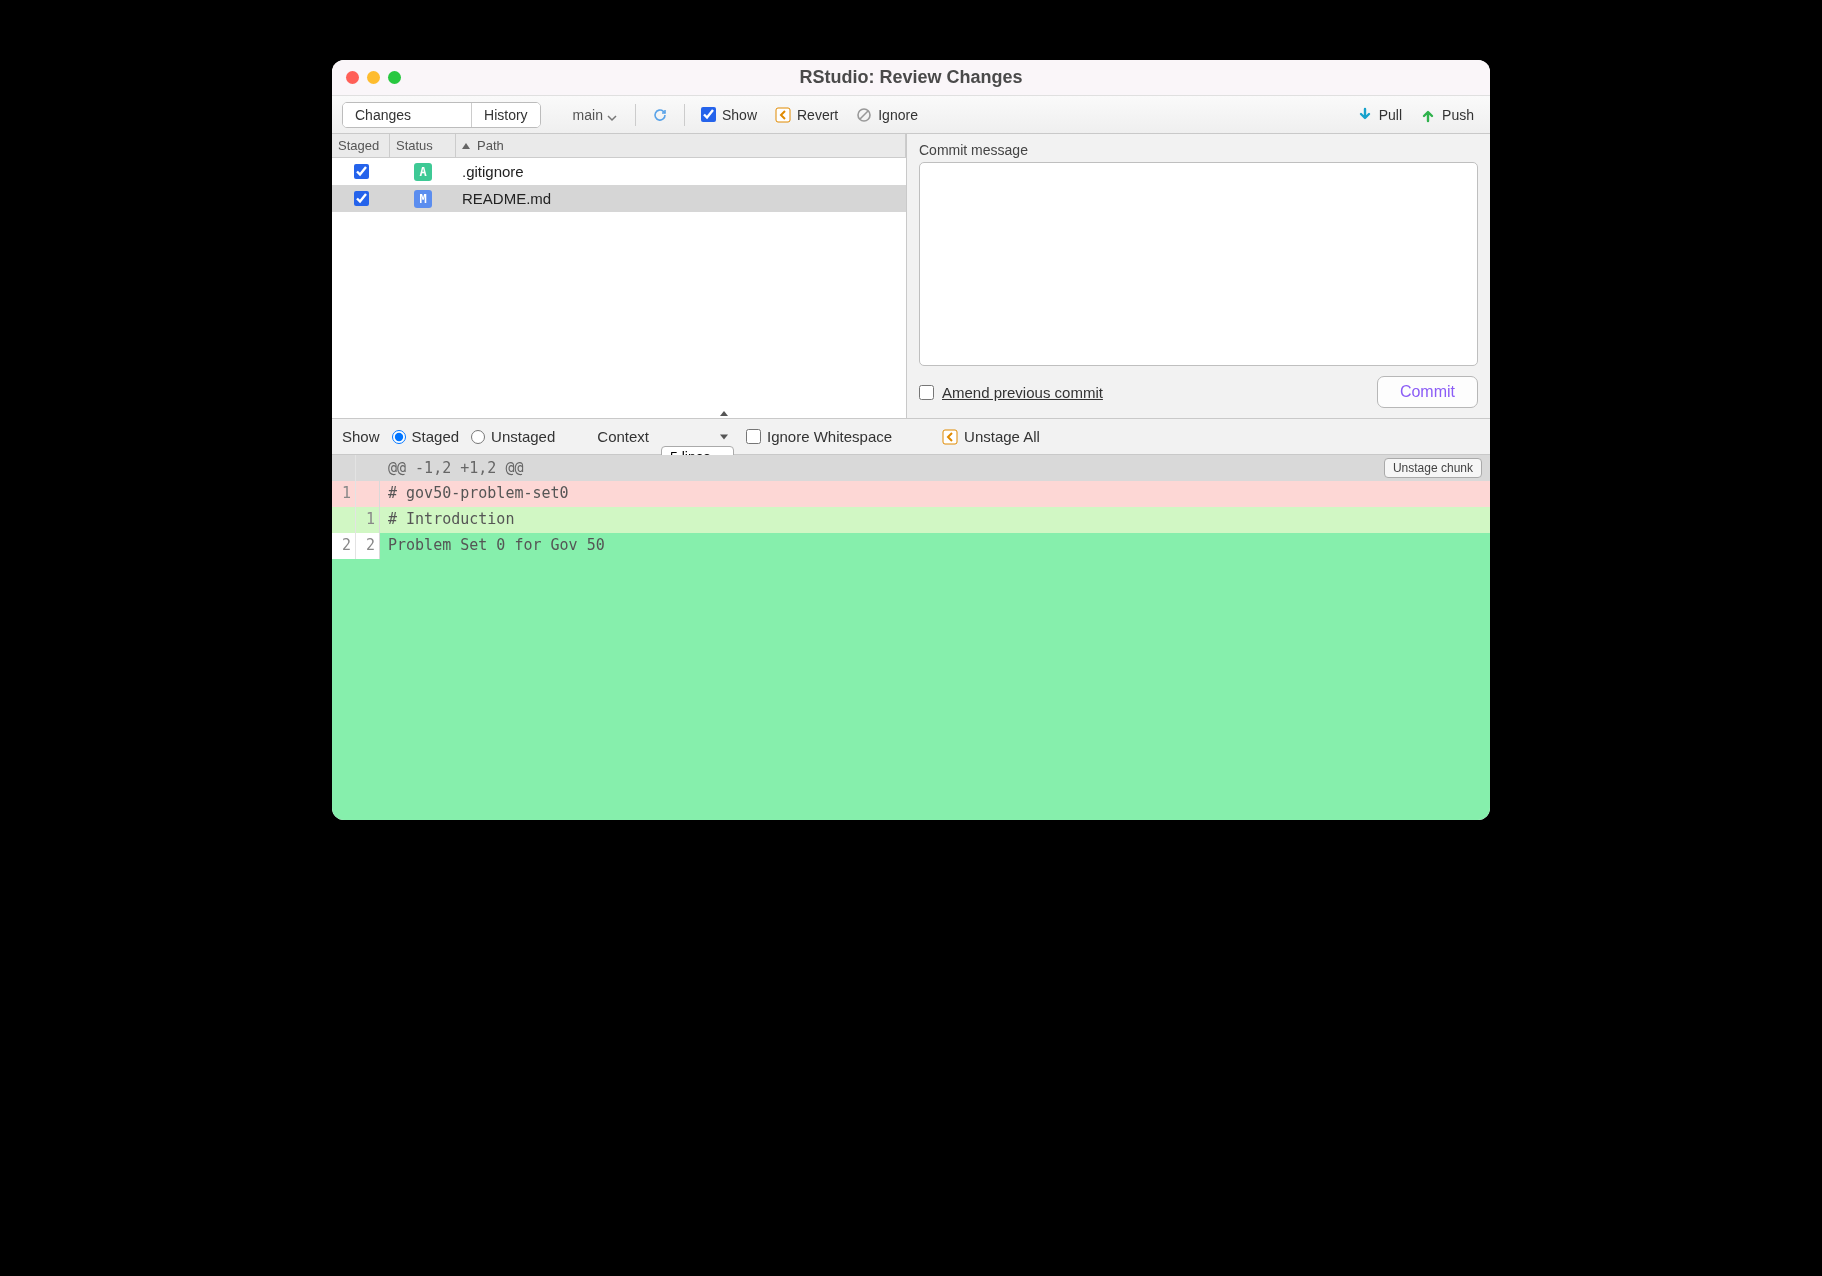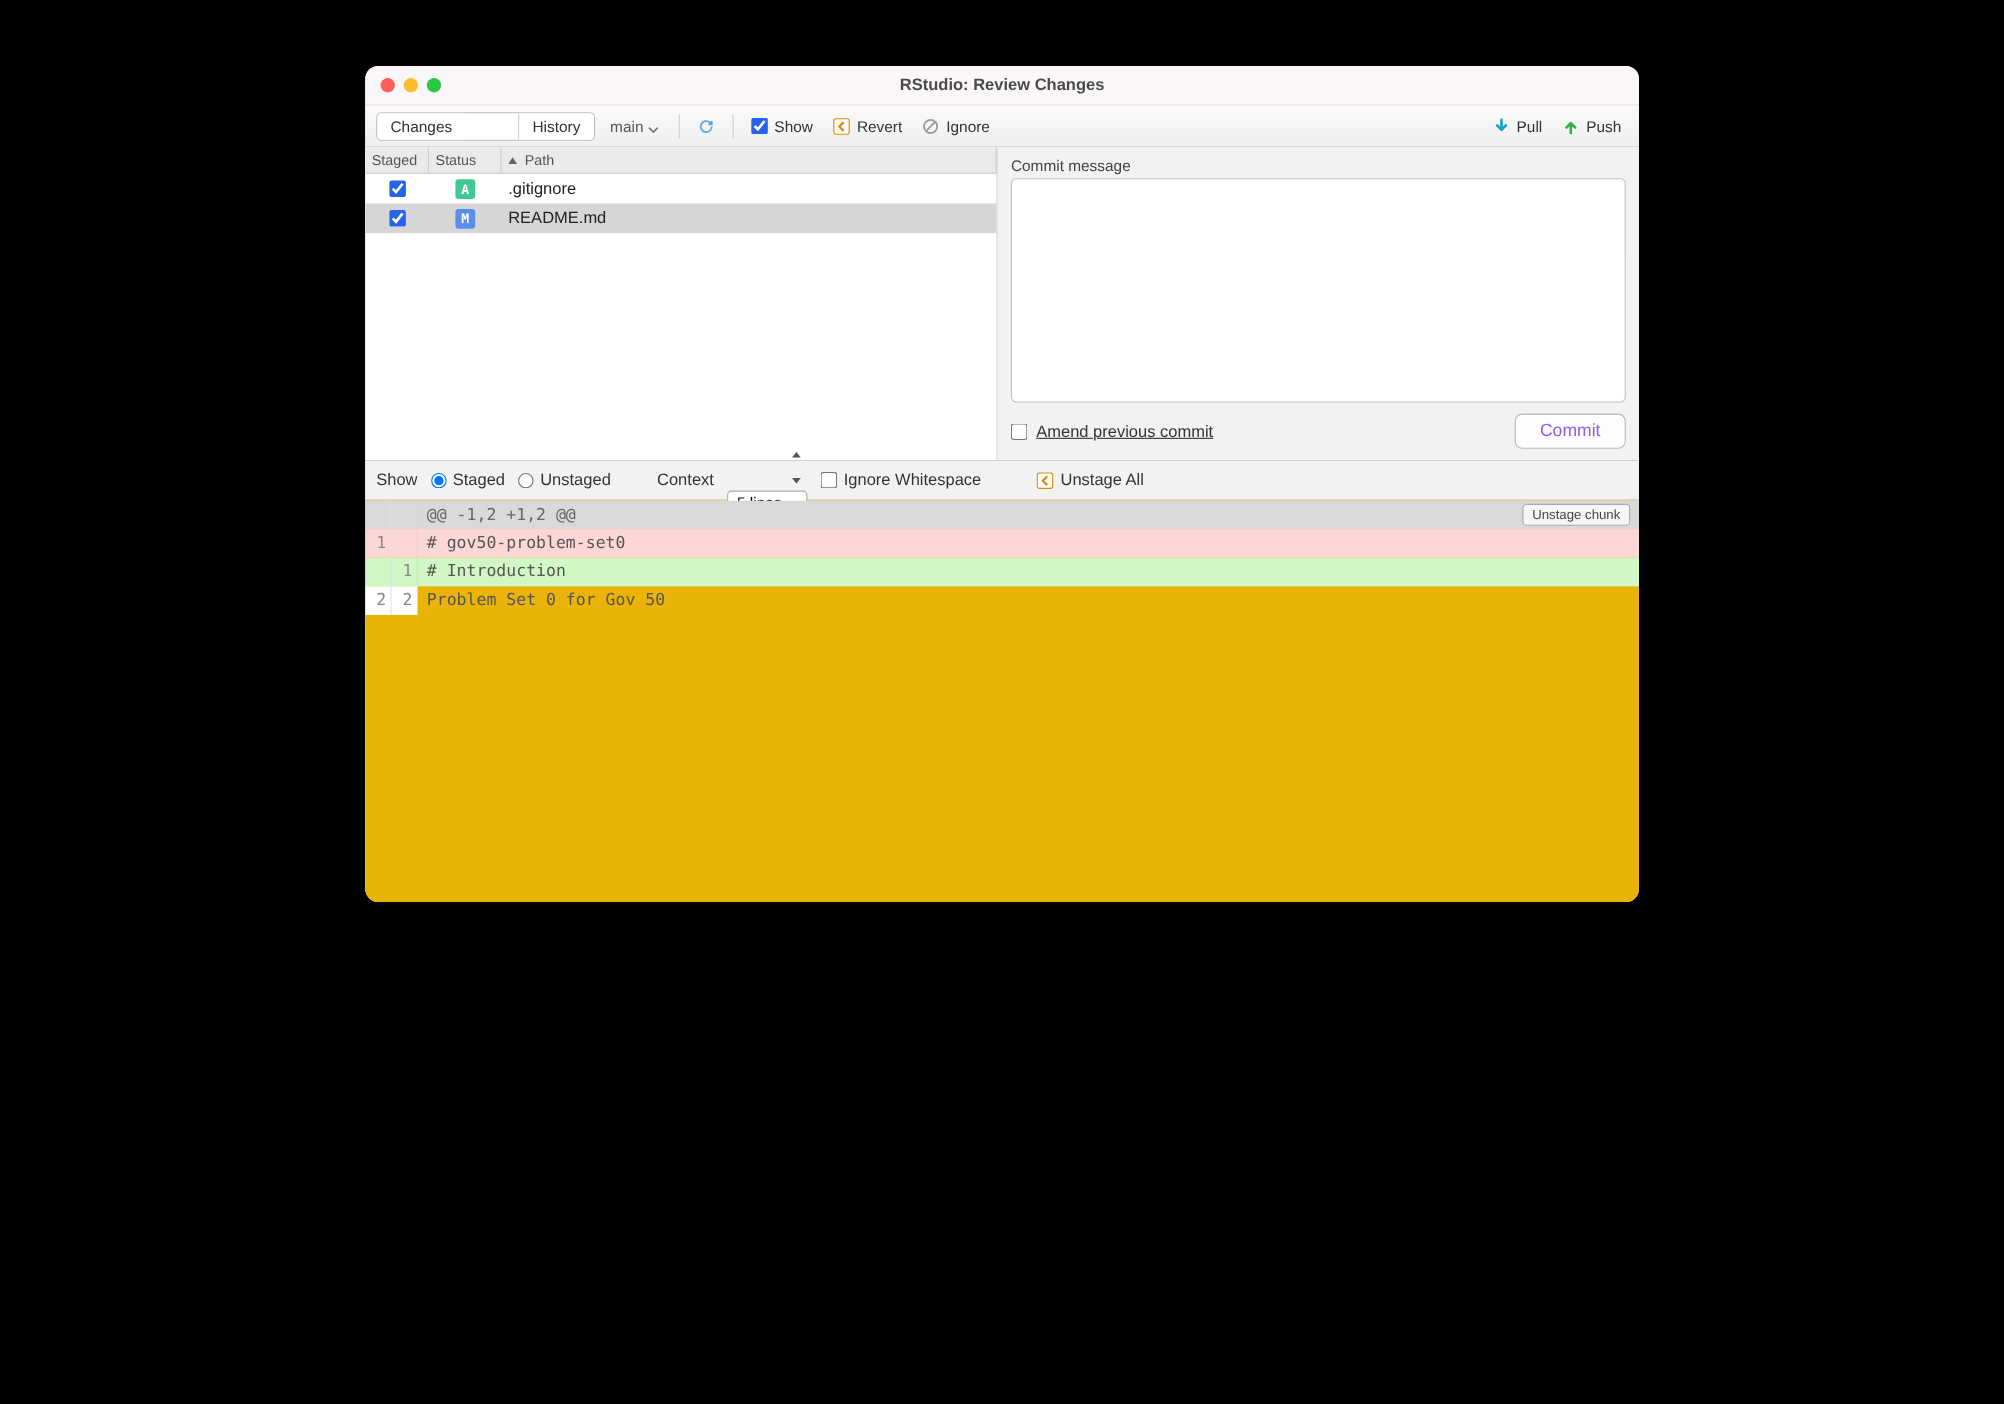--- a/index.html
+++ b/index.html
@@ -32,21 +32,21 @@
     position: relative;
     border-bottom: 1px solid #e0e0e0;
   }
   .traffic { display: flex; gap: 8px; }
   .tlight { width: 13px; height: 13px; border-radius: 50%; }
   .tlight.red { background: #ff5f57; }
   .tlight.yel { background: #febc2e; }
   .tlight.grn { background: #28c840; }
   .title {
     position: absolute; left: 0; right: 0; text-align: center;
-    font-weight: 600; font-size: 15px; color: #4a4a4a;
+    font-weight: 600; font-size: 18px; color: #4a4a4a;
     pointer-events: none;
   }
   .toolbar {
     height: 38px;
     background: linear-gradient(#fafafa,#efefef);
     border-bottom: 1px solid #c9c9c9;
     display: flex; align-items: center;
     padding: 0 10px; gap: 6px;
     font-size: 14px; color: #333;
   }
@@ -56,21 +56,21 @@
     gap: 48px;
   }
   .seg button {
     border: none; background: #fff; padding: 4px 12px; font-size: 14px;
     cursor: pointer; color: #333;
   }
   .seg button.active { background: #fff; font-weight: 500; }
   .seg button + button { border-left: 1px solid #ccc; }
   .branch {
     display: flex; align-items: flex-end; gap: 4px; padding: 2px 8px;
-    color: #555; cursor: pointer;
+    color: #555; cursor: pointer; margin-left: 18px;
   }
   .vsep { width: 1px; height: 22px; background: #ccc; margin: 0 4px; }
   .tbtn {
     display: flex; align-items: center; gap: 6px; padding: 3px 6px;
     cursor: pointer; color: #333; border-radius: 4px;
   }
   .tbtn svg, .tbtn .ico { width: 16px; height: 16px; display:inline-block; }
   .spacer { flex: 1; }
 
   .middle {
@@ -143,21 +143,21 @@
     content:''; position:absolute; right:6px; top:50%; transform:translateY(-50%);
     width:0;height:0;border-left:4px solid transparent;border-right:4px solid transparent;
     border-top:5px solid #555;
   }
   .selwrap::before {
     content:''; position:absolute; right:6px; top:5px;
     width:0;height:0;border-left:4px solid transparent;border-right:4px solid transparent;
     border-bottom:5px solid #555;
   }
 
-  .diffview { flex:1; background:#eab308; overflow:auto; font-family: Menlo, Consolas, monospace; font-size:15px; }
+  .diffview { flex:1; background:#86efac; overflow:auto; font-family: Menlo, Consolas, monospace; font-size:15px; }
   .dline { display:flex; align-items:stretch; min-height:26px; }
   .gut { width:24px; text-align:right; color:#888; padding:3px 4px 0 0; border-right:1px solid #e3e3e3; background:#fff;}
   .gut.l2 { border-right:1px solid #d9d9d9; }
   .dcontent { flex:1; padding:3px 8px; color:#555; white-space:pre; position:relative; }
   .dline.hunk .dcontent { background:#d9d9d9; color:#666; display:flex; align-items:center; }
   .dline.hunk .gut { background:#d9d9d9; }
   .dline.del .dcontent, .dline.del .gut { background:#fdd7d5; }
   .dline.add .dcontent, .dline.add .gut { background:#d1f7c4; }
   .chunkbtn {
     margin-left:auto; font-family:-apple-system,Arial,sans-serif;

